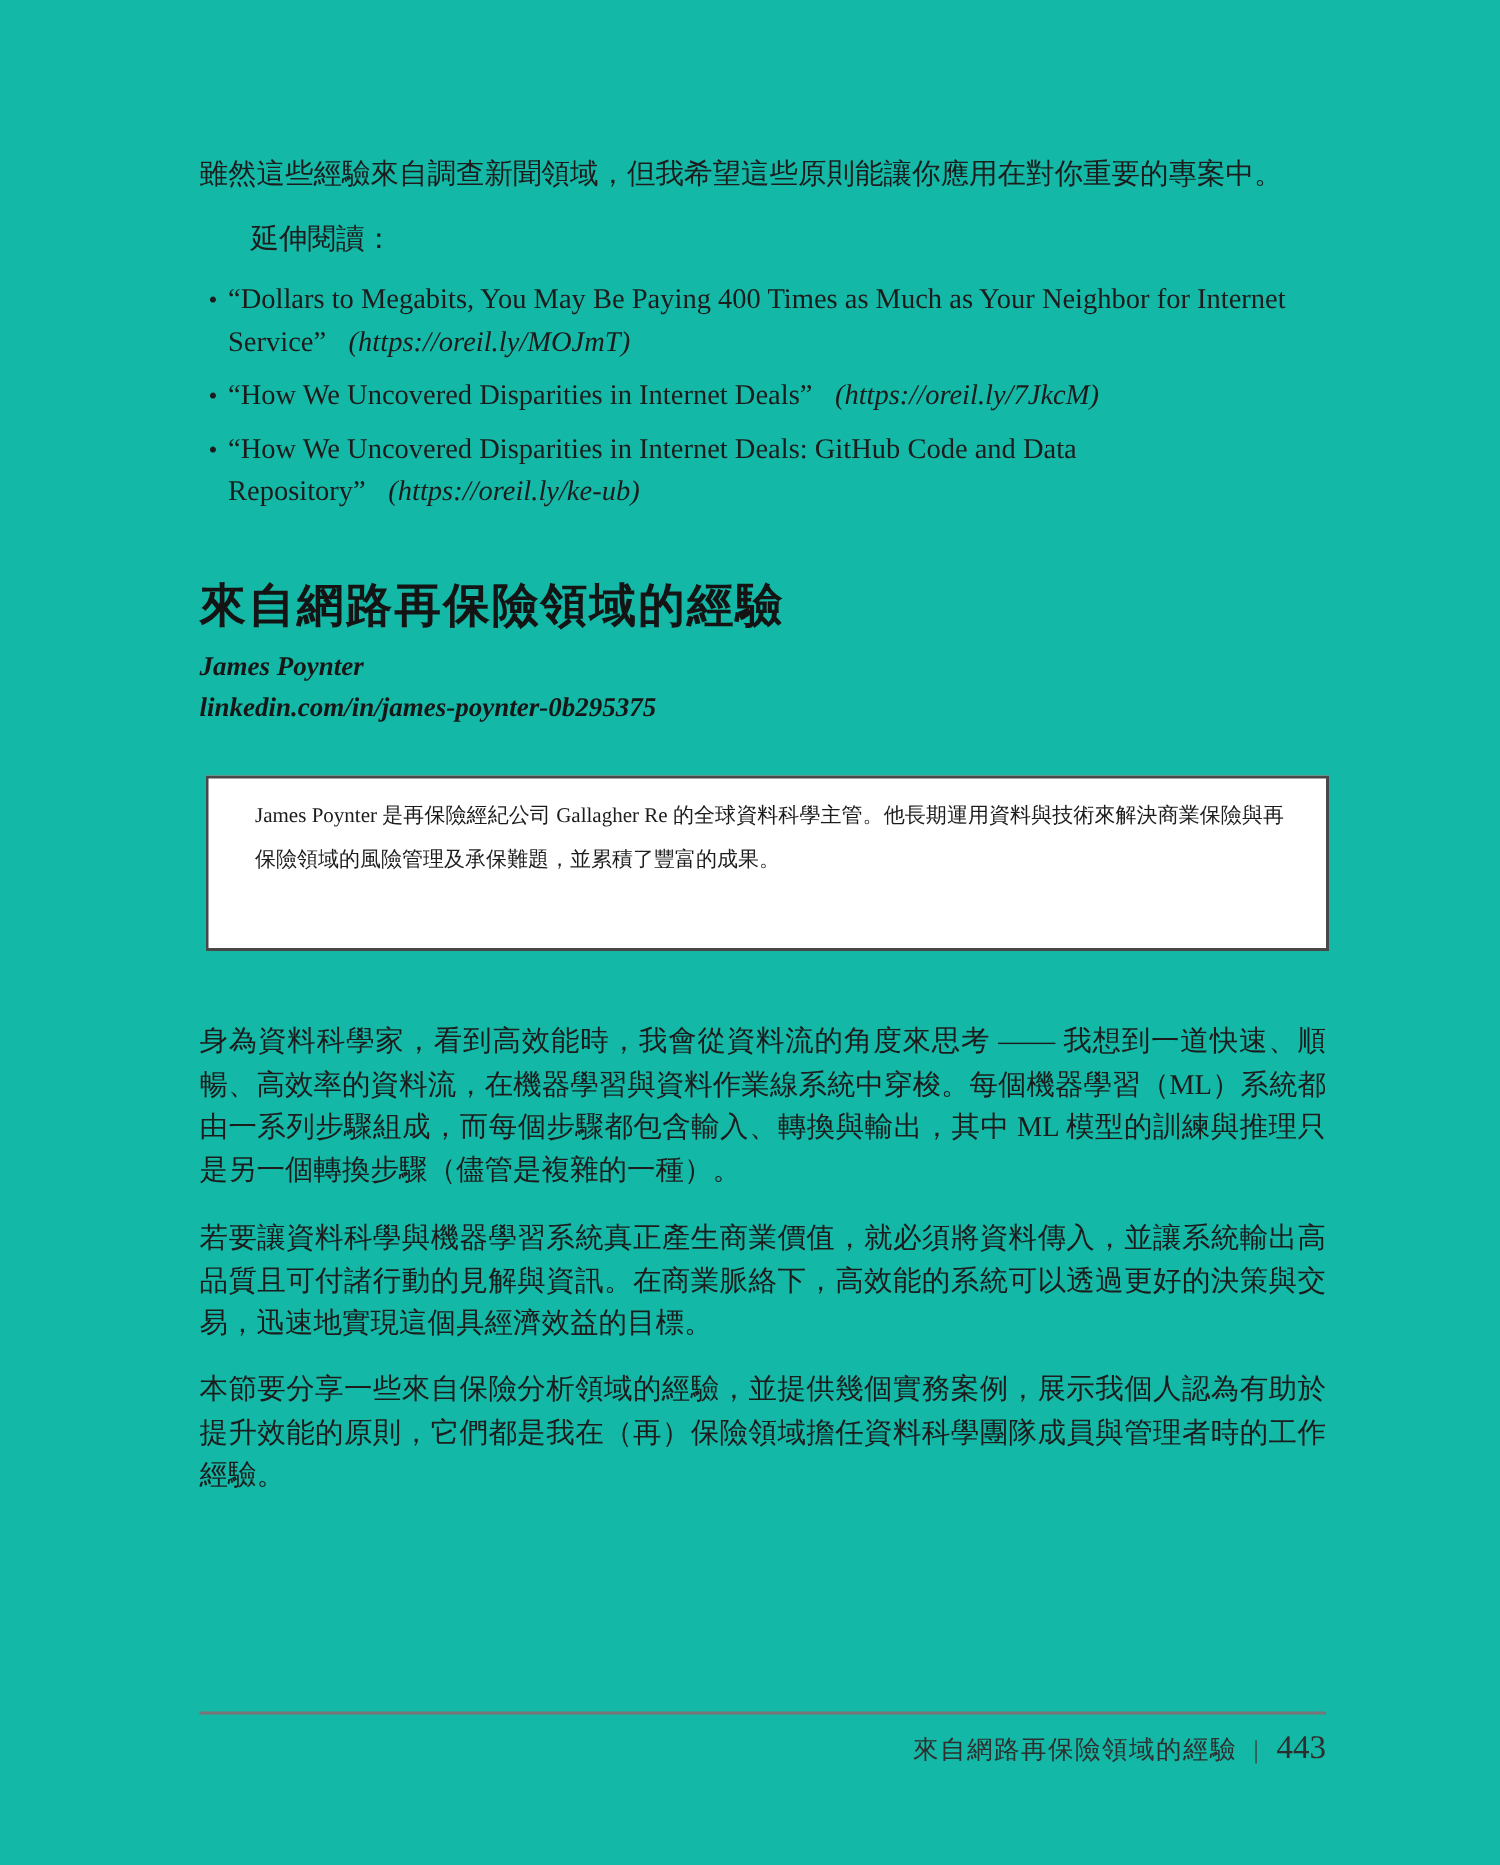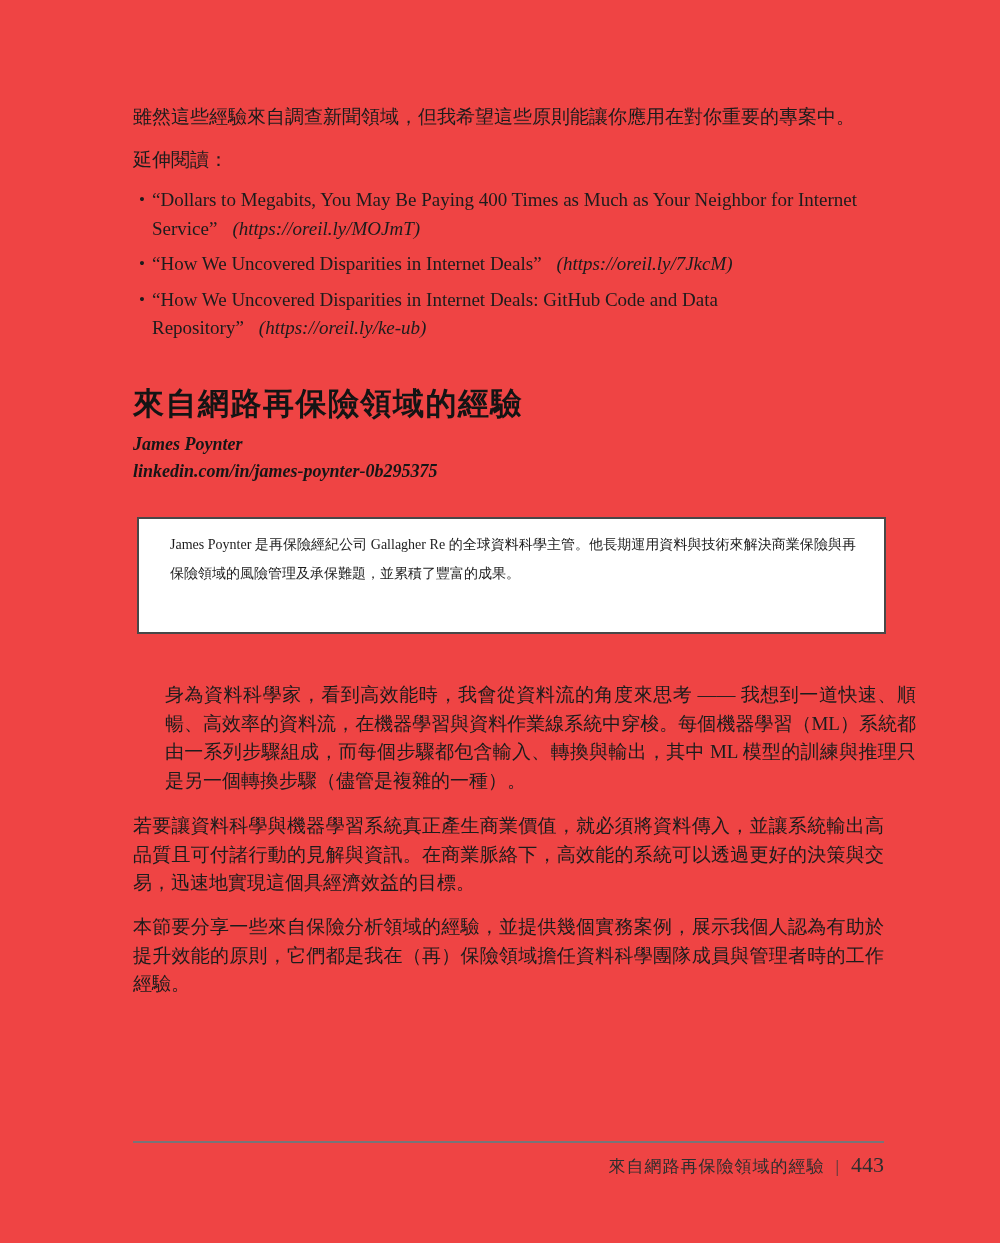--- a/index.html
+++ b/index.html
@@ -4,36 +4,36 @@
 <style>
   html, body {
     margin: 0;
     padding: 0;
     background: #ffffff;
   }
   .page {
     position: relative;
     width: 1000px;
     height: 1243px;
-    background: #ef4444;
+    background: #14b8a6;
     overflow: hidden;
     font-family: "Liberation Serif", "DejaVu Serif", serif;
     color: #1c1c1c;
   }
   .body-text {
     position: absolute;
     left: 133px;
     width: 751px;
     margin: 0;
     font-size: 19px;
     line-height: 28.5px;
     text-align: justify;
   }
   .intro  { top: 103px; text-align: left; }
-  .label  { top: 146px; text-align: left; }
+  .label  { top: 146px; text-align: left; margin-left: 34px; }
 
   .reading-list {
     position: absolute;
     left: 133px;
     top: 186px;
     width: 751px;
     margin: 0;
     padding: 0;
     list-style: none;
     font-size: 19px;
@@ -94,21 +94,21 @@
     background: #ffffff;
   }
   .bio-text {
     margin: 12px 28px 0 31px;
     font-size: 14px;
     line-height: 28.5px;
     text-align: justify;
     color: #1c1c1c;
   }
 
-  .para1 { top: 681px; margin-left: 32px; }
+  .para1 { top: 681px; }
   .para2 { top: 812px; }
   .para3 { top: 913px; }
 
   .footer-rule {
     position: absolute;
     left: 133px;
     top: 1141px;
     width: 751px;
     height: 1.5px;
     background: #7a7377;

